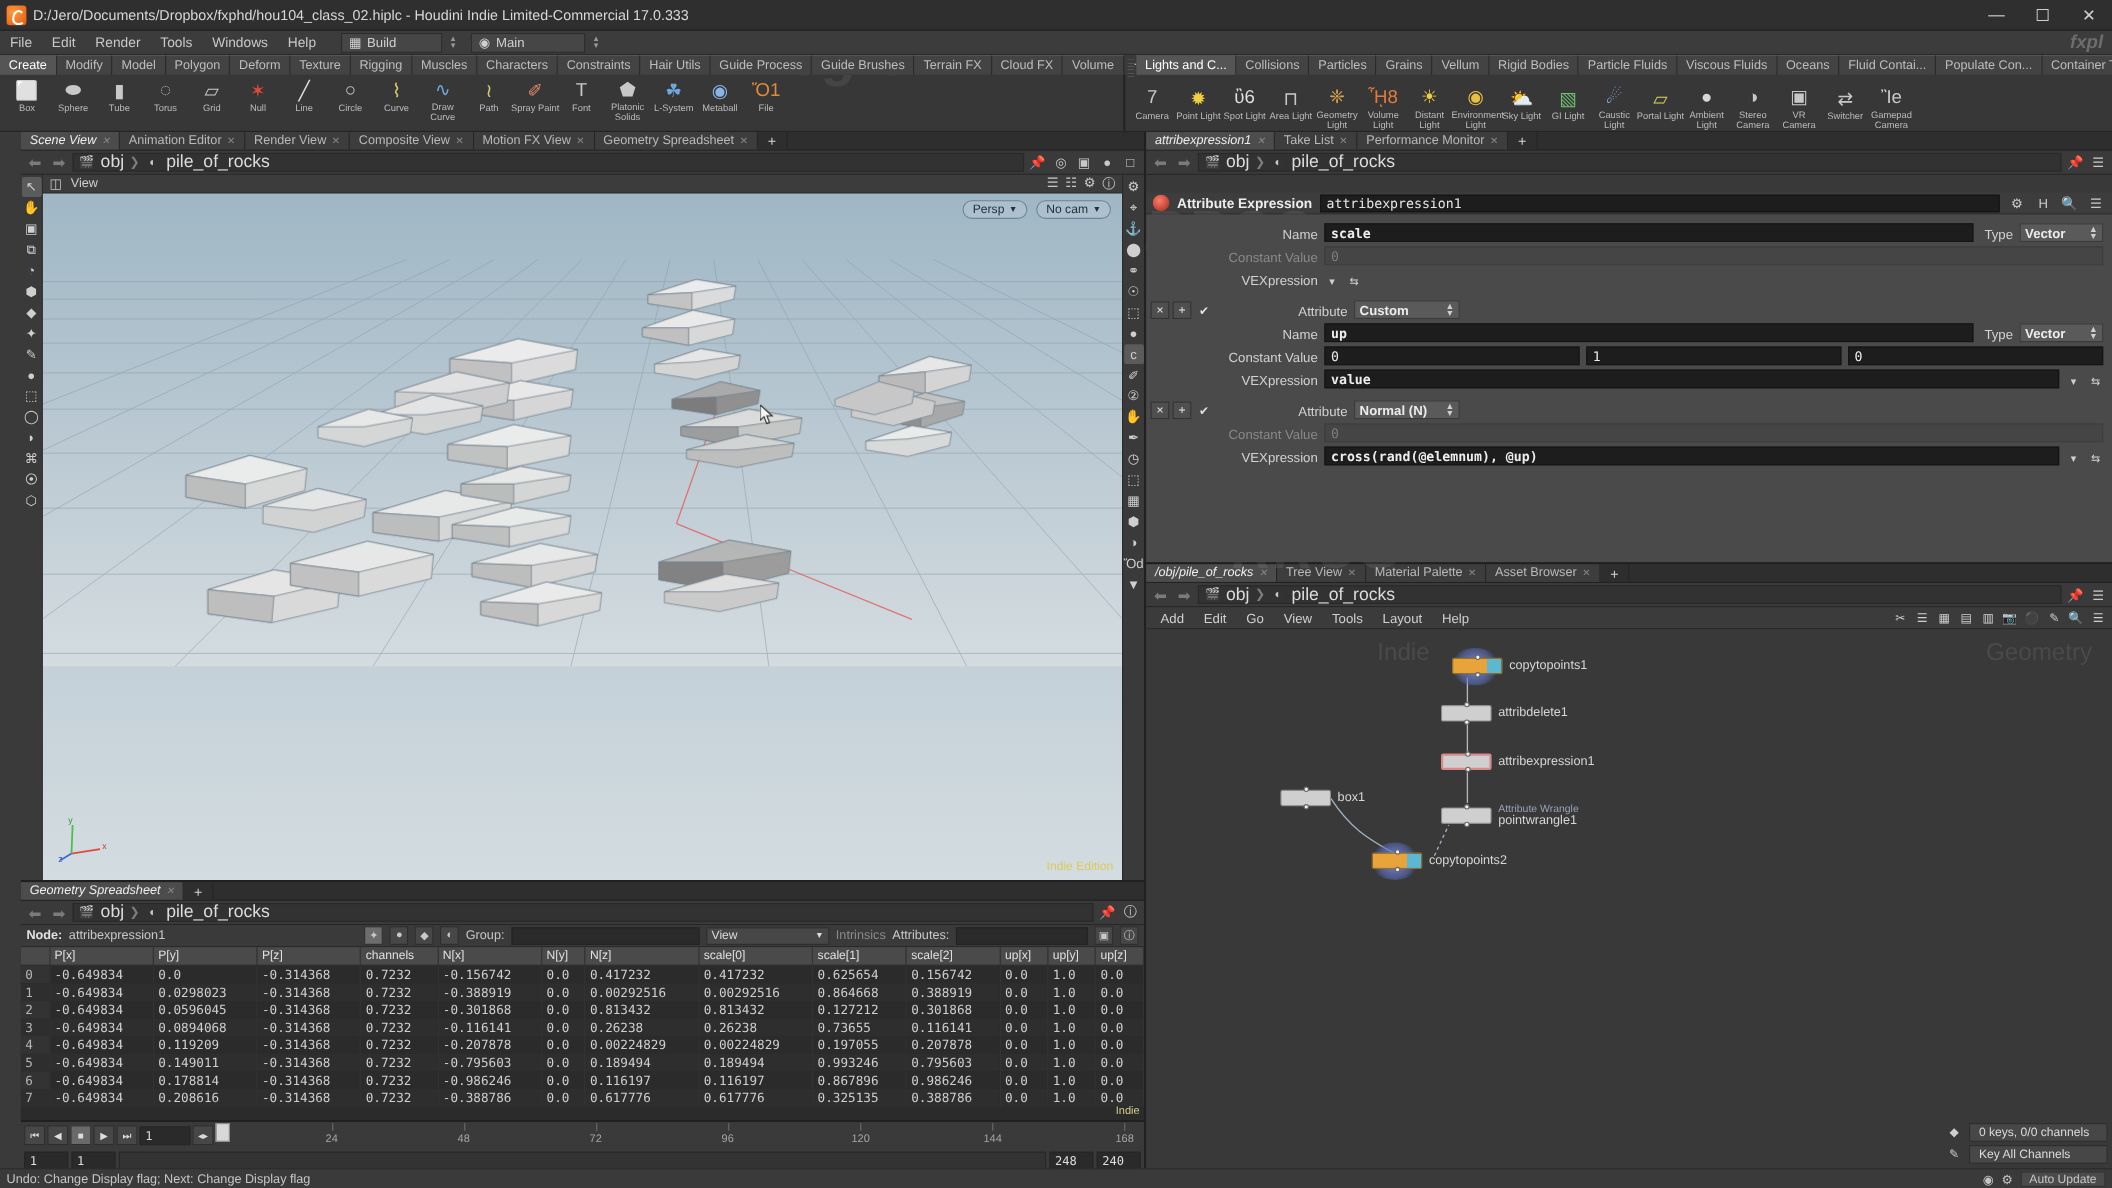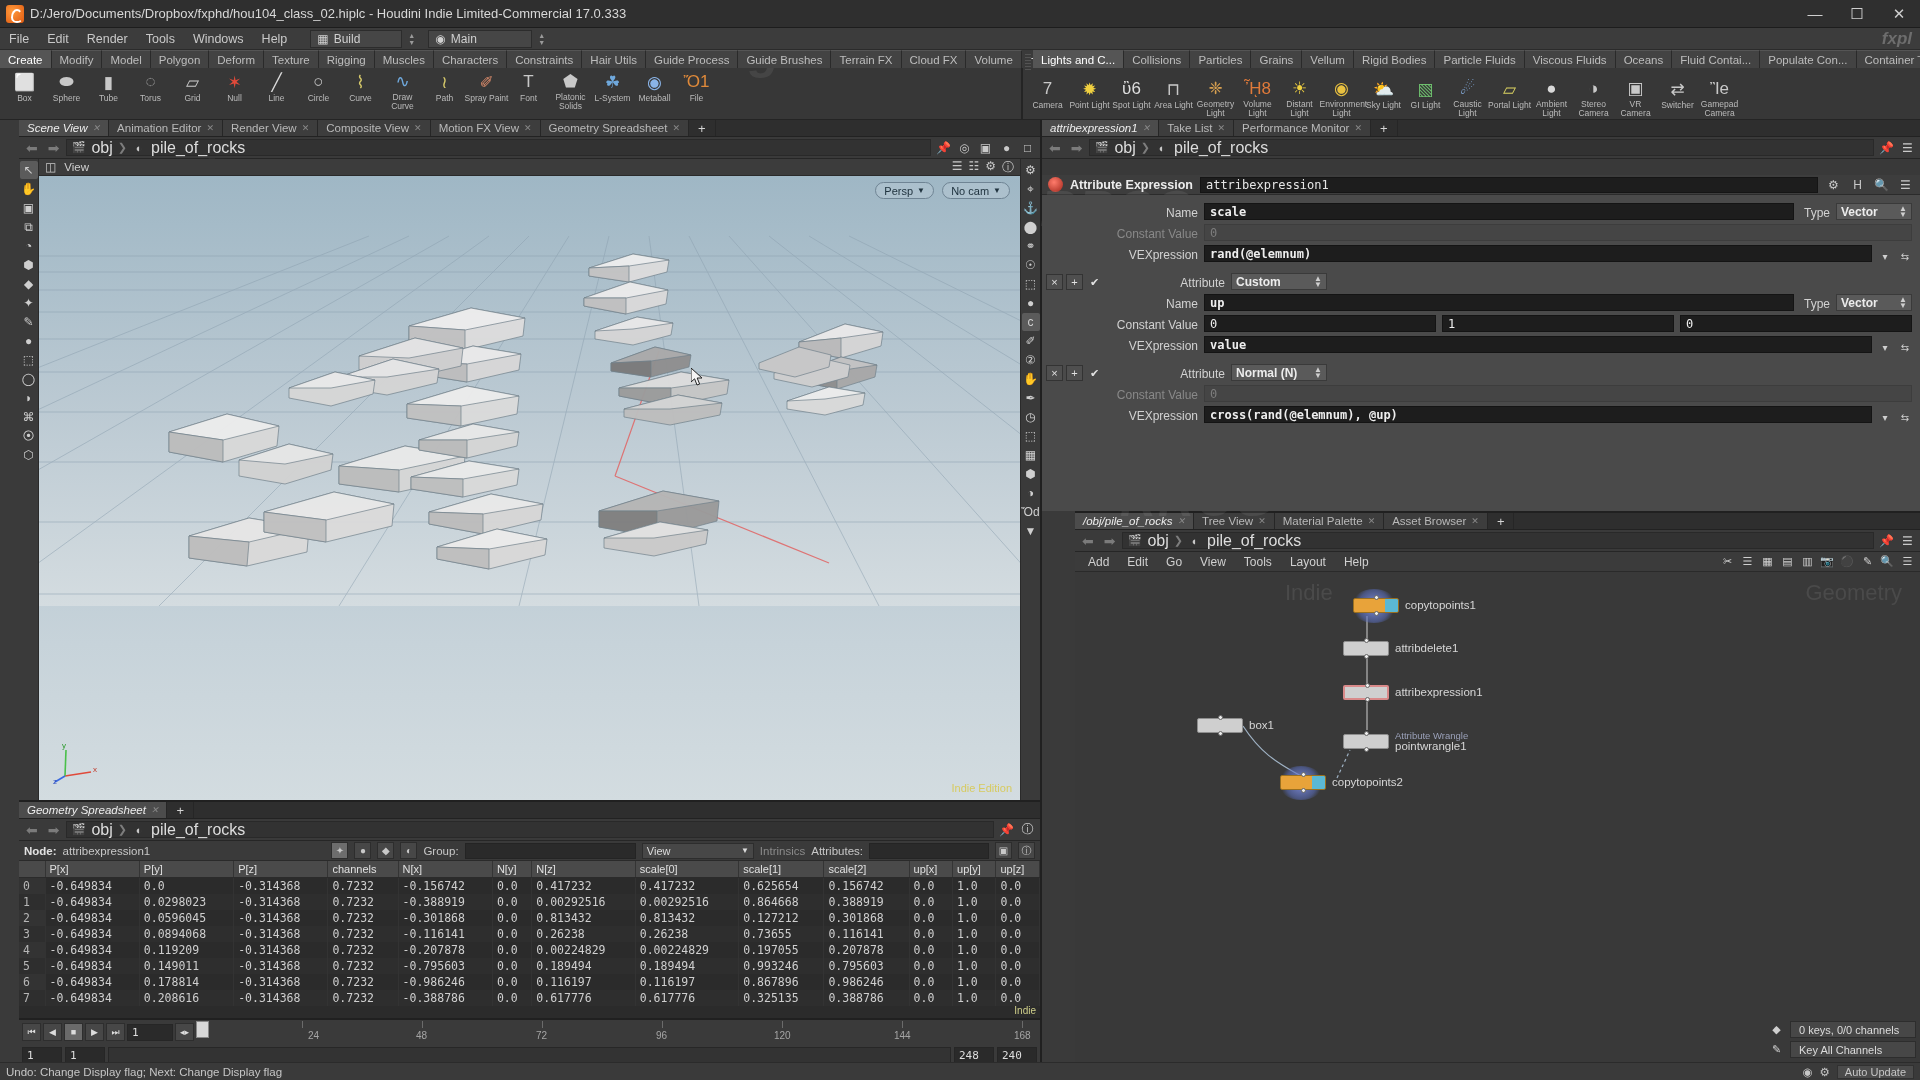--- a/index.html
+++ b/index.html
@@ -172,21 +172,21 @@
   .pmenu .sp{font-size:8px; color:#cfcfcf; display:flex; flex-direction:column; line-height:6px;}
   .minibtns{display:flex; gap:3px; margin-right:6px;}
   .mb{width:17px;height:16px; display:flex;align-items:center;justify-content:center;
      background:#4f4f4f;border:1px solid #333; font-size:11px; color:#e2e2e2;}
   .mb.flat{background:transparent;border:none;}
   .pfx { width:14px; display:flex;align-items:center;justify-content:center; color:#cfcfcf; font-size:10px;}
   .vsep { height:7px; }
 
   
   .netwrap { flex:1; display:flex; flex-direction:column; background:#333; min-height:0;
-     border-top:2px solid #202020;margin-left:33px;}
+     border-top:2px solid #202020;}
   .net-menu { height:20px; background:#3b3b3b; display:flex; align-items:center;
      border-bottom:1px solid #2a2a2a; flex:0 0 20px; padding-left:4px;}
   .net-menu .nm { padding:0 9px; font-size:12px; color:#d0d0d0;}
   .net-menu .tools{margin-left:auto; display:flex; gap:3px; padding-right:4px;}
   .nticon{width:17px;height:17px;display:flex;align-items:center;justify-content:center;
      font-size:11px;color:#cfcfcf;}
   .netcanvas{flex:1; position:relative; background:#393939; overflow:hidden;}
   .nd { position:absolute; display:flex; align-items:center; gap:6px;}
   .ndbody{ width:46px; height:15px; border-radius:2px; display:flex; align-items:center;
      position:relative; background:#cfcfcf; border:1px solid #8e8e8e;}
@@ -955,21 +955,21 @@
           <span class="tbtn">⏮</span>
           <span class="tbtn">◀</span>
           <span class="tbtn sq">■</span>
           <span class="tbtn">▶</span>
           <span class="tbtn">⏭</span>
           <input class="numf" readonly="" value="1" style="">
           <span class="tbtn">◂▸</span>
           <div class="ruler">
             <div class="playhead" style="left:0px;"></div>
             <div class="tline" style="left:106px;"></div>
-              <span class="tick" style="left:112px;">24</span>
+              <span class="tick" style="left:100px;">24</span>
             <div class="tline" style="left:226px;"></div>
               <span class="tick" style="left:220px;">48</span>
             <div class="tline" style="left:346px;"></div>
               <span class="tick" style="left:340px;">72</span>
             <div class="tline" style="left:466px;"></div>
               <span class="tick" style="left:460px;">96</span>
             <div class="tline" style="left:586px;"></div>
               <span class="tick" style="left:578px;">120</span>
             <div class="tline" style="left:706px;"></div>
               <span class="tick" style="left:698px;">144</span>
@@ -1038,21 +1038,20 @@
                 <span>Vector</span>
                 <span class="sp">▲<br>▼</span>
               </div>
             </div>
             <div class="prow">
               <div class="lbl dim">Constant Value</div>
               <div class="pfield dim">0</div>
             </div>
             <div class="prow">
               <div class="lbl">VEXpression</div>
-              <div class="pfield">rand(@elemnum)</div>
               <span class="pfx">▾</span>
               <span class="pfx">⇆</span>
             </div>
             <div class="vsep"></div>
             <div class="prow">
               <div class="minibtns">
                 <span class="mb">×</span>
                 <span class="mb">+</span>
                 <span class="mb flat">✔</span>
               </div>

